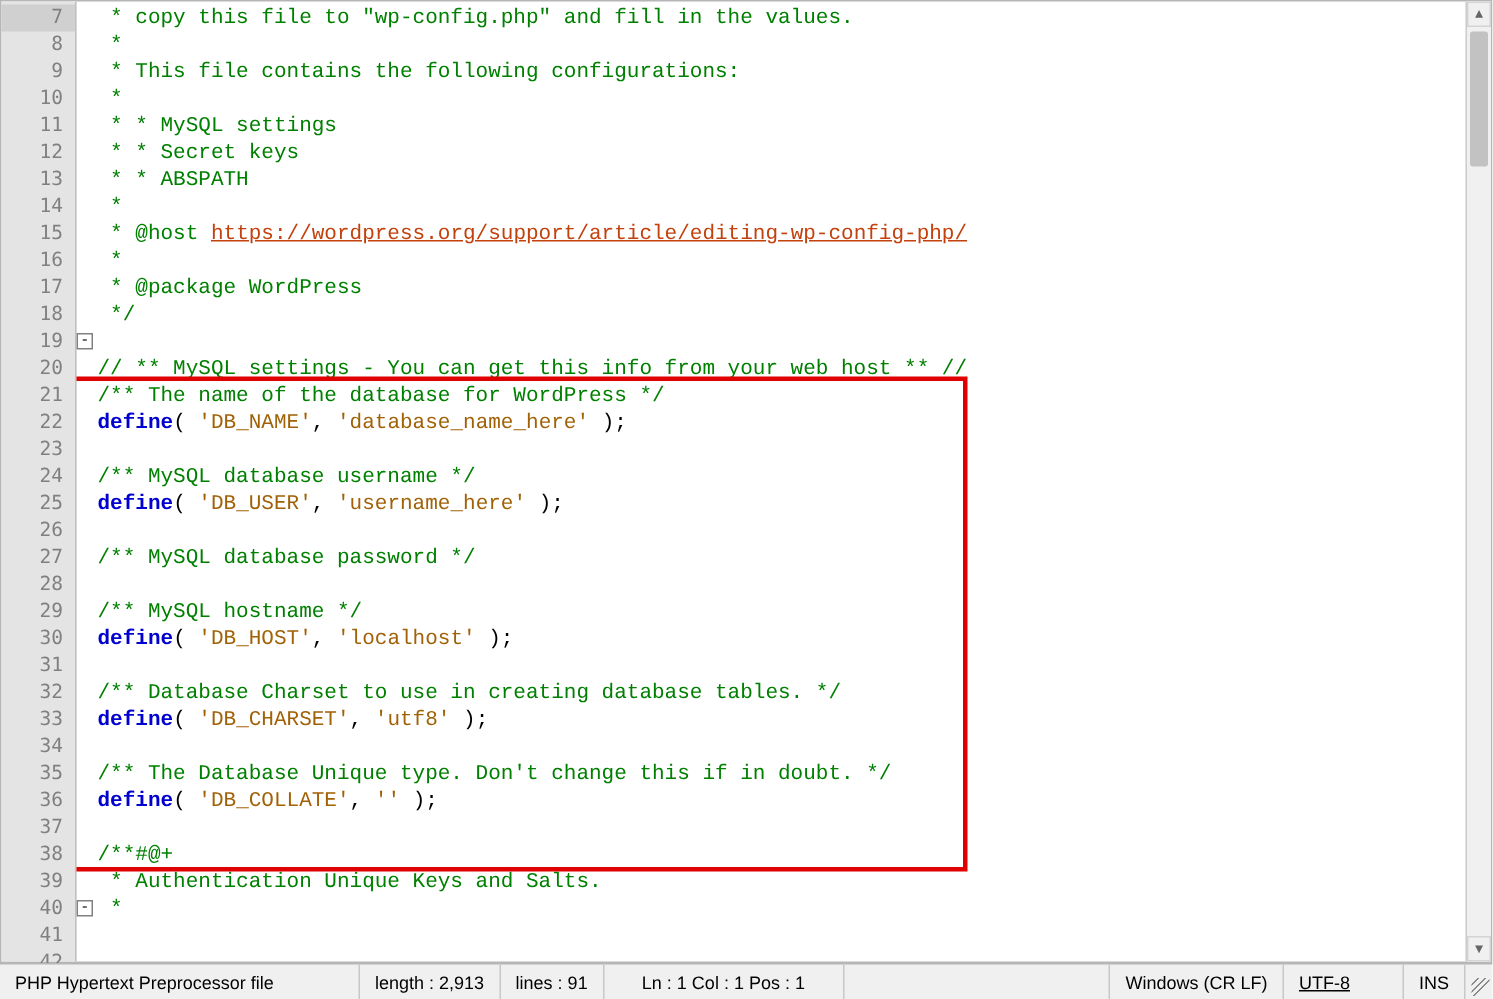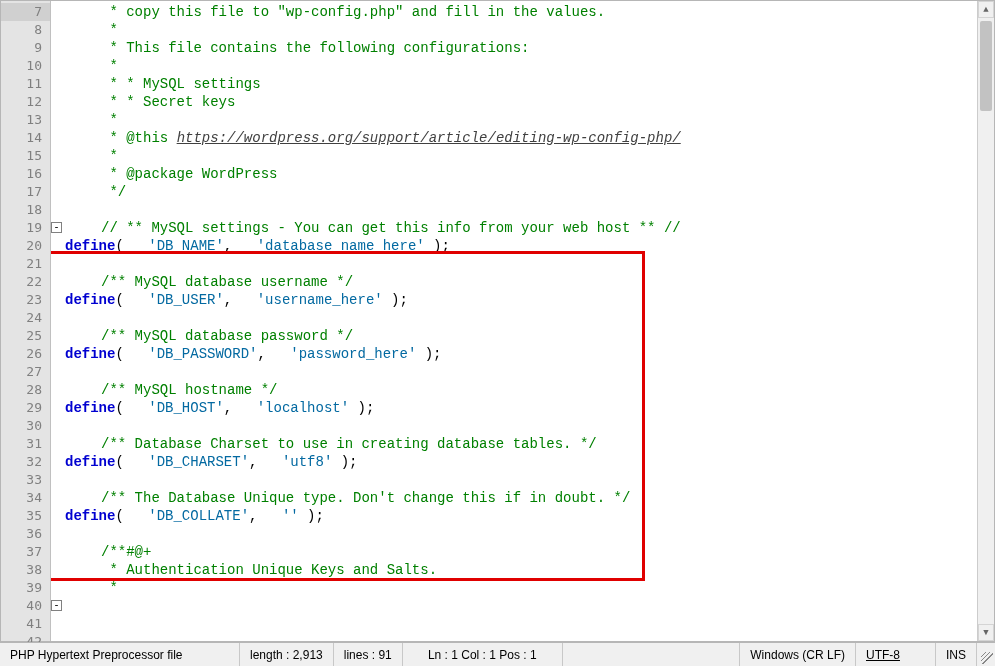--- a/index.html
+++ b/index.html
@@ -63,24 +63,24 @@
     padding-top: 2px;
     overflow: hidden;
   }
   .code-line {
     height: 18px;
     line-height: 18px;
     white-space: pre;
     font-size: 14px;
     font-family: Consolas, 'Courier New', monospace;
   }
-  .c-comment { color: #008000; margin-left: 36px; }
+  .c-comment { color: #008000; }
   .c-keyword { color: #0000d0; font-weight: bold; }
-  .c-string  { color: #0369a1; margin-left: 16px; }
-  .c-link    { color: #404040; text-decoration: underline; font-style: italic; }
+  .c-string  { color: #a16207; }
+  .c-link    { color: #c2410c; text-decoration: underline; }
   .c-default { color: #000; }
   .highlight-box {
     position: absolute;
     border: 3px solid #e00000;
     pointer-events: none;
     z-index: 5;
   }
   .scrollbar-v {
     position: absolute;
     right: 0; top: 0; bottom: 0;
@@ -184,34 +184,35 @@
     </div>
 
   <div class="code-area" id="code-area">
     <div class="highlight-box" id="highlight-box" style="top: 250px; left: -6px; width: 600px; height: 330px; position: absolute;"></div>
   <div class="code-line"><span class="c-comment"> * copy this file to "wp-config.php" and fill in the values.</span></div>
       <div class="code-line"><span class="c-comment"> *</span></div>
       <div class="code-line"><span class="c-comment"> * This file contains the following configurations:</span></div>
       <div class="code-line"><span class="c-comment"> *</span></div>
       <div class="code-line"><span class="c-comment"> * * MySQL settings</span></div>
       <div class="code-line"><span class="c-comment"> * * Secret keys</span></div>
-      <div class="code-line"><span class="c-comment"> *</span></div>
-      <div class="code-line"><span class="c-comment"> * @this </span><span class="c-link">https://wordpress.org/support/article/editing-wp-config-php/</span></div>
+      <div class="code-line"><span class="c-comment"> * * ABSPATH</span></div>
+      <div class="code-line"><span class="c-comment"> *</span></div>
+      <div class="code-line"><span class="c-comment"> * @host </span><span class="c-link">https://wordpress.org/support/article/editing-wp-config-php/</span></div>
       <div class="code-line"><span class="c-comment"> *</span></div>
       <div class="code-line"><span class="c-comment"> * @package WordPress</span></div>
       <div class="code-line"><span class="c-comment"> */</span></div>
       <div class="code-line"><span class="c-default"></span></div>
       <div class="code-line"><span class="c-comment">// ** MySQL settings - You can get this info from your web host ** //</span></div>
+      <div class="code-line"><span class="c-comment">/** The name of the database for WordPress */</span></div>
       <div class="code-line"><span class="c-keyword">define</span><span class="c-default">( </span><span class="c-string">'DB_NAME'</span><span class="c-default">, </span><span class="c-string">'database_name_here'</span><span class="c-default"> );</span></div>
       <div class="code-line"><span class="c-default"></span></div>
       <div class="code-line"><span class="c-comment">/** MySQL database username */</span></div>
       <div class="code-line"><span class="c-keyword">define</span><span class="c-default">( </span><span class="c-string">'DB_USER'</span><span class="c-default">, </span><span class="c-string">'username_here'</span><span class="c-default"> );</span></div>
       <div class="code-line"><span class="c-default"></span></div>
       <div class="code-line"><span class="c-comment">/** MySQL database password */</span></div>
-      <div class="code-line"><span class="c-keyword">define</span><span class="c-default">( </span><span class="c-string">'DB_PASSWORD'</span><span class="c-default">, </span><span class="c-string">'password_here'</span><span class="c-default"> );</span></div>
       <div class="code-line"><span class="c-default"></span></div>
       <div class="code-line"><span class="c-comment">/** MySQL hostname */</span></div>
       <div class="code-line"><span class="c-keyword">define</span><span class="c-default">( </span><span class="c-string">'DB_HOST'</span><span class="c-default">, </span><span class="c-string">'localhost'</span><span class="c-default"> );</span></div>
       <div class="code-line"><span class="c-default"></span></div>
       <div class="code-line"><span class="c-comment">/** Database Charset to use in creating database tables. */</span></div>
       <div class="code-line"><span class="c-keyword">define</span><span class="c-default">( </span><span class="c-string">'DB_CHARSET'</span><span class="c-default">, </span><span class="c-string">'utf8'</span><span class="c-default"> );</span></div>
       <div class="code-line"><span class="c-default"></span></div>
       <div class="code-line"><span class="c-comment">/** The Database Unique type. Don't change this if in doubt. */</span></div>
       <div class="code-line"><span class="c-keyword">define</span><span class="c-default">( </span><span class="c-string">'DB_COLLATE'</span><span class="c-default">, </span><span class="c-string">''</span><span class="c-default"> );</span></div>
       <div class="code-line"><span class="c-default"></span></div>

